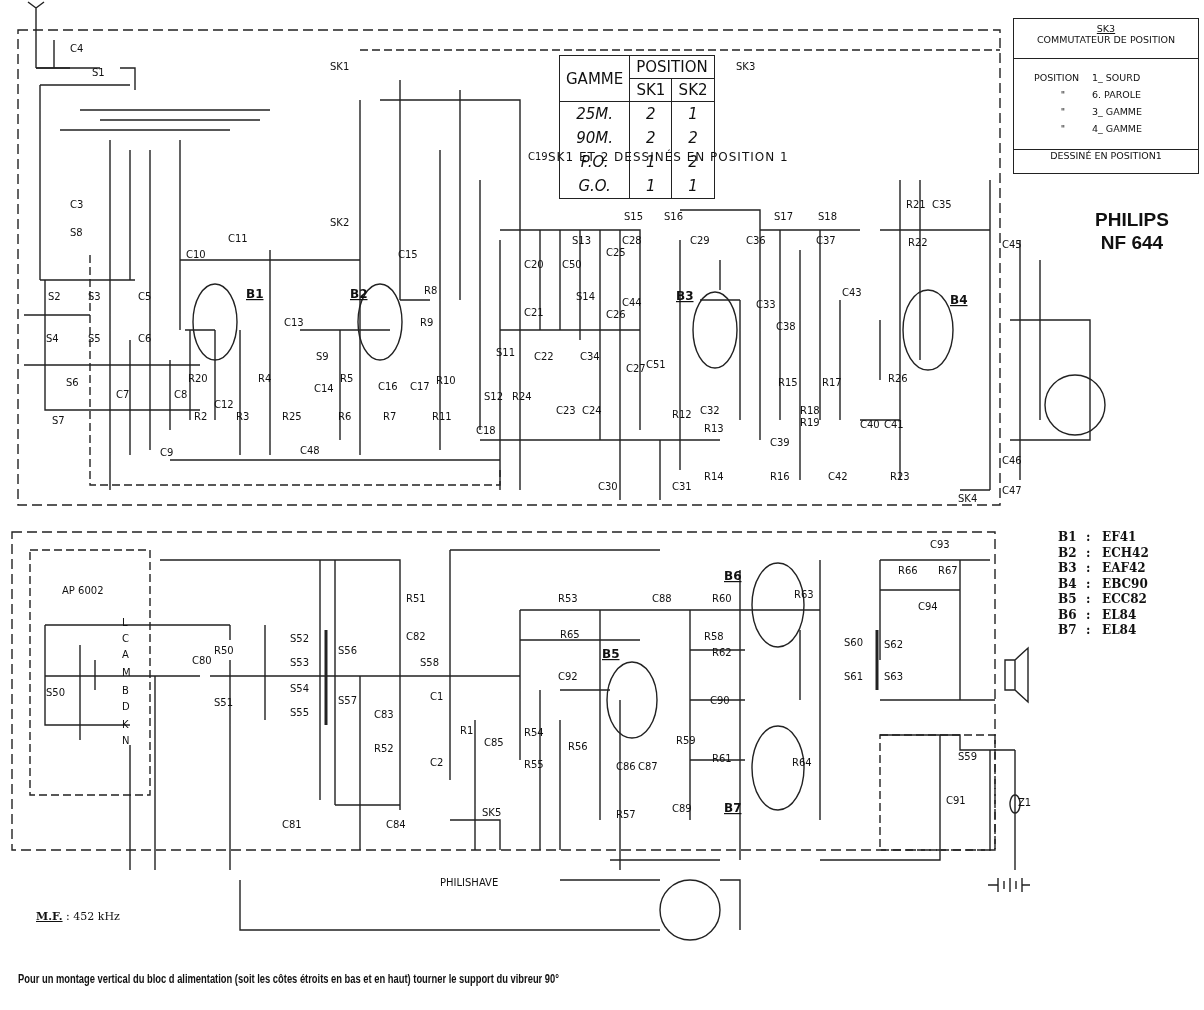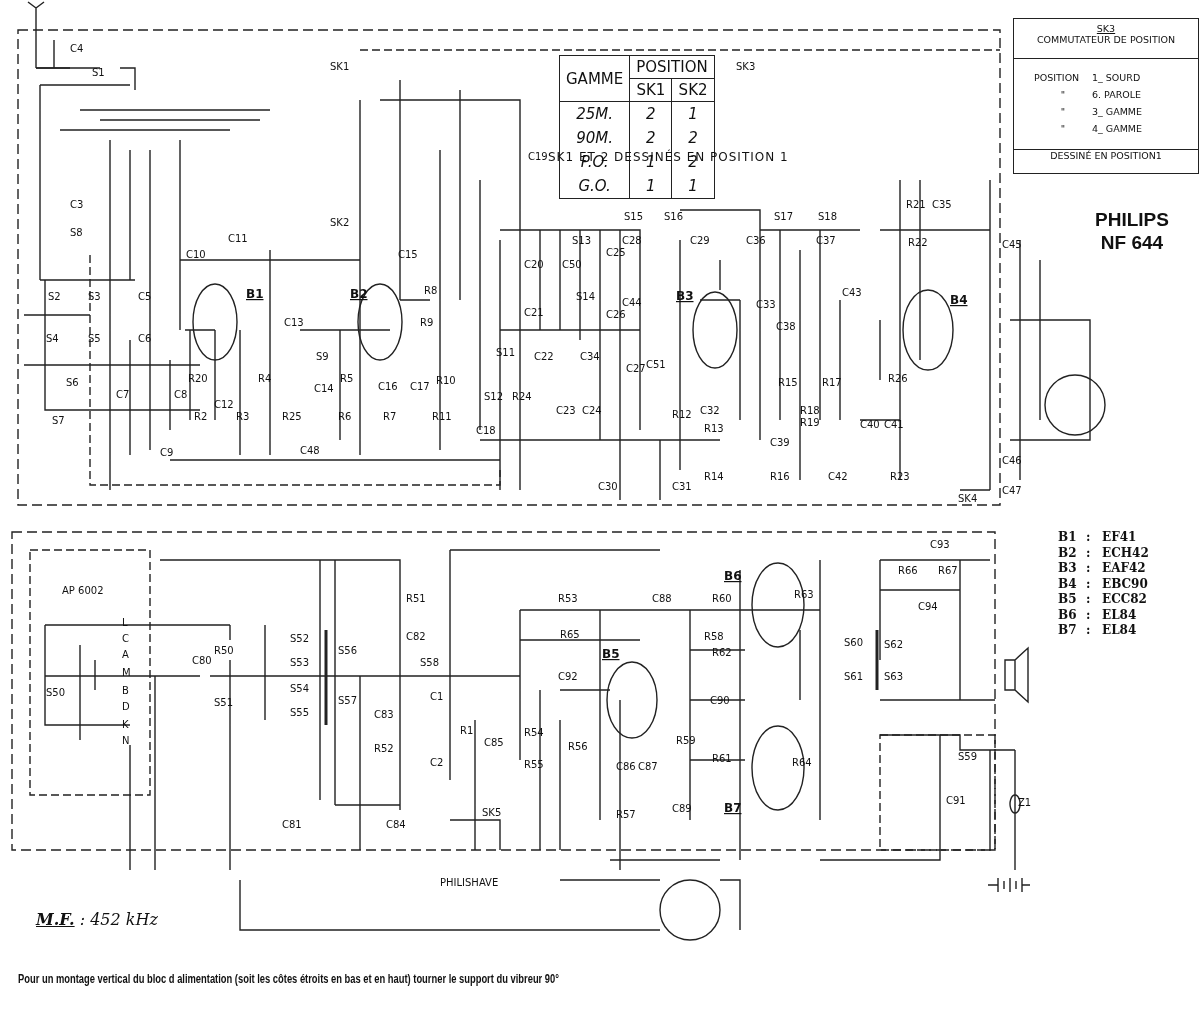--- a/index.html
+++ b/index.html
@@ -17,21 +17,21 @@
   .sk3-box .foot { border-top:1.5px solid #222; text-align:center; position:absolute; bottom:0; left:0; right:0; height:24px; box-sizing:border-box; }
   .gamme { position:absolute; left:559px; top:55px; border-collapse:collapse; font-size:15px; }
   .gamme td, .gamme th { border:1.5px solid #222; padding:2px 6px; text-align:center; font-weight:normal; }
   .gamme .nb td { border-top:none; border-bottom:none; padding:3px 6px;font-style:italic; }
   .gamme-note { position:absolute; left:548px; top:150px; font-size:12px; letter-spacing:1px; }
   .brand { position:absolute; left:1068px; top:208px; font-family:"Liberation Sans", sans-serif; font-weight:bold; font-size:19px; line-height:23px; text-align:center;margin-left:27px; }
   .tubes { position:absolute; left:1058px; top:530px; font-family:"DejaVu Serif", serif; font-weight:bold; font-size:12px; line-height:15.5px; }
   .tubes .r { display:flex; }
   .tubes .n { width:28px; }
   .tubes .c { width:16px; }
-  .mf { position:absolute; left:36px; top:910px; font-family:"DejaVu Serif", serif; font-size:16px;font-style:italic; }
+  .mf { position:absolute; left:36px; top:910px; font-family:"DejaVu Serif", serif; font-size:11px; }
   .mf .u { font-weight:bold; text-decoration:underline; }
   .note { position:absolute; left:18px; top:972px; font-family:"Liberation Sans", sans-serif; font-size:12px; font-weight:bold; transform:scaleX(0.78); transform-origin:left; white-space:nowrap; }
 </style>
 </head>
 <body>
 
 <svg id="schem" width="1204" height="1010" viewBox="0 0 1204 1010" xmlns="http://www.w3.org/2000/svg">
   <g stroke="#222" stroke-width="1.4" fill="none">
 
     <path d="M18 30 H1000 V505 H18 Z" stroke-dasharray="10 5"></path>

